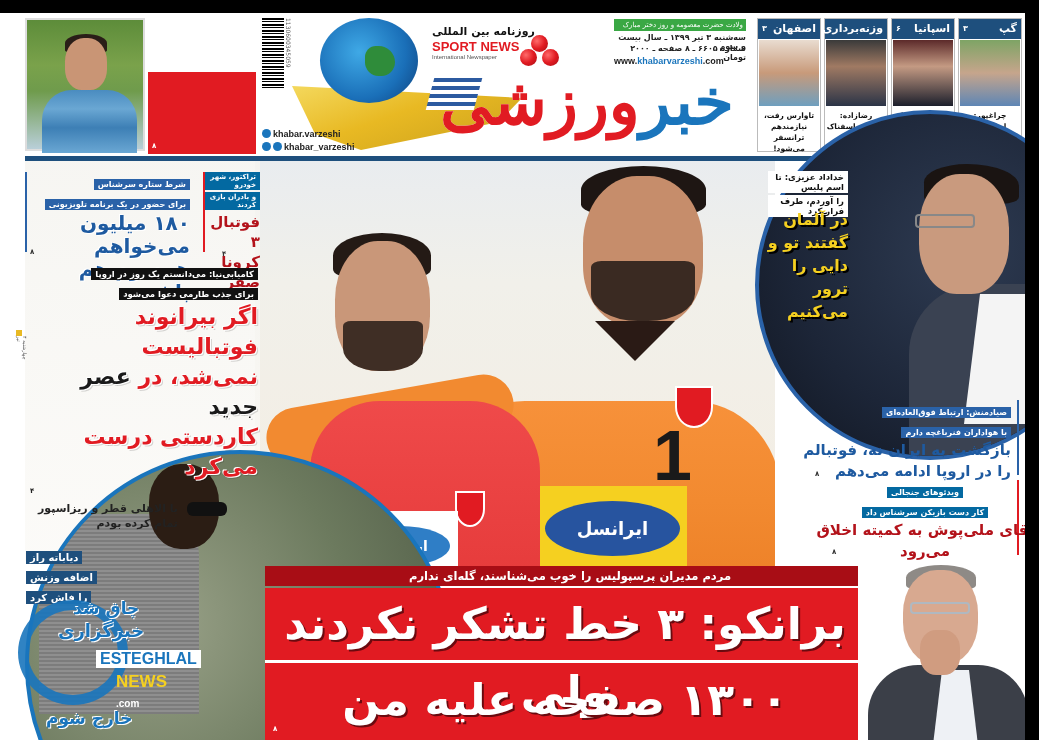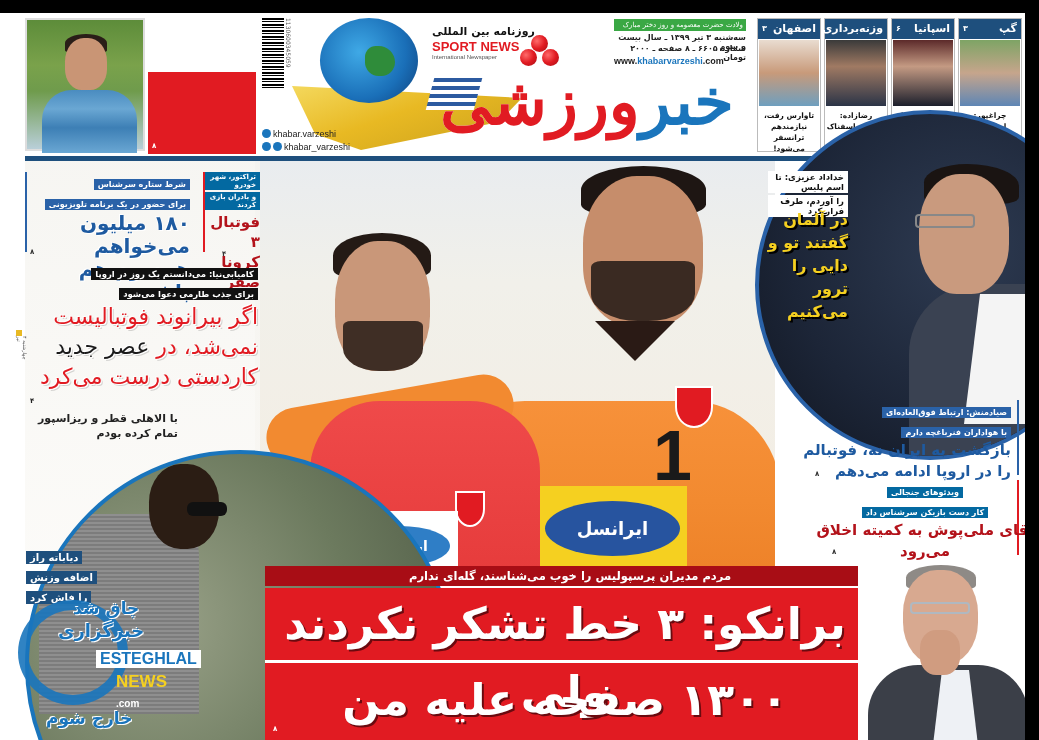--- a/index.html
+++ b/index.html
@@ -33,21 +33,21 @@
   .globe-land { position:absolute; left:45px; top:28px; width:30px; height:30px; background:#2f8c3a; border-radius: 40% 60% 50% 50%; }
   .ribbon { left: 292px; top: 70px; width: 230px; height: 80px; background: linear-gradient(160deg,#f7e06b 0%,#e8b923 50%,#caa01c 100%); clip-path: polygon(0 20%, 100% 35%, 90% 65%, 30% 100%, 10% 80%); }
   .flag { left: 430px; top: 78px; width: 48px; height: 32px; background: repeating-linear-gradient(180deg,#2c5aa0 0 4px,#fff 4px 8px); transform: skewX(-15deg); }
   .sportnews-fa { left: 432px; top: 25px; font-size: 11px; font-weight: bold; color: #111; }
   .sportnews-en { left: 432px; top: 39px; font-size: 13px; font-weight: bold; color: #e11b22; font-family: "Liberation Sans", sans-serif; }
   .sportnews-sub { left: 432px; top: 54px; font-size: 6px; color: #555; font-family: "Liberation Sans", sans-serif; }
   .cherries { left: 520px; top: 35px; width: 40px; height: 35px; }
   .cherry { position:absolute; width:17px; height:17px; border-radius:50%; background: radial-gradient(circle at 35% 35%, #ff6b6b 0%, #e11b22 50%, #a40d13 100%); }
   .logo-text { left: 440px; top: 62px; font-size: 64px; font-weight: bold; color: #e11b22; line-height: 80px; text-shadow: 0 0 0 #fff; font-family: "DejaVu Serif", serif; }
   .logo-blue { color: #1a75bc; }
-  .socials { left: 262px; top: 128px; font-size: 9px; font-weight: normal; color: #222; line-height: 13px; font-family: "Liberation Sans", sans-serif; }
+  .socials { left: 262px; top: 128px; font-size: 9px; font-weight: bold; color: #222; line-height: 13px; font-family: "Liberation Sans", sans-serif; }
   .social-dot { display:inline-block; width:9px; height:9px; border-radius:50%; background:#1a75bc; margin-right:2px; vertical-align:-1px; }
 
   
   .occasion { left: 614px; top: 19px; width: 132px; height: 12px; background: #3aa844; color: #fff; font-size: 7px; text-align: right; padding-right: 3px; line-height: 12px; }
   .issue-line { left: 612px; width: 134px; font-size: 8px; color: #222; text-align: right; font-weight: bold; }
   .website { left: 614px; top: 56px; font-size: 9px; font-weight: bold; color: #222; font-family: "Liberation Sans", sans-serif; }
   .website .hl { color: #1a75bc; }
 
   
   .teaser { top: 18px; width: 64px; height: 134px; border: 1px solid #bbb; background: #fff; }
@@ -63,21 +63,21 @@
   .kicker-black { background: #111; color: #fff; font-size: 8.5px; font-weight: bold; padding: 1px 4px; display:inline-block; margin-bottom: 2px; }
   .kicker-white { background: #fff; color: #111; font-size: 8.5px; font-weight: bold; padding: 1px 4px; display:inline-block; margin-bottom: 2px; }
   .story-180 { left: 30px; top: 172px; width: 160px; text-align: right; }
   .story-180 .headline { color: #1e5aa0; font-size: 20px; font-weight: bold; line-height: 23px; text-shadow: 1px 1px 0 #fff, -1px -1px 0 #fff; }
   .story-180-bar { left: 25px; top: 172px; width: 2px; height: 80px; background: #2a62a8; }
   .story-football3 { left: 205px; top: 172px; width: 55px; text-align: right; overflow: visible; }
   .story-football3 .headline { color: #b3121a; font-size: 15px; font-weight: bold; line-height: 20px; padding-left: 33px; }
   .story-football3-bar { left: 203px; top: 172px; width: 2px; height: 80px; background: #e11b22; }
 
   .story-beiranvand { left: 30px; top: 262px; width: 228px; text-align: right; }
-  .story-beiranvand .headline { font-size: 22px; font-weight: normal; line-height: 30px; color: #e11b22; text-shadow: 1px 1px 0 #fff, -1px -1px 0 #fff, 2px 2px 0 rgba(0,0,0,0.15); }
+  .story-beiranvand .headline { font-size: 22px; font-weight: bold; line-height: 30px; color: #e11b22; text-shadow: 1px 1px 0 #fff, -1px -1px 0 #fff, 2px 2px 0 rgba(0,0,0,0.15); }
   .story-beiranvand .headline .dark { color: #1a1a1a; }
   .story-beiranvand .sub { font-size: 11px; font-weight: bold; color: #222; line-height: 15px; margin-top: 2px; }
   .side-badge { left: 16px; top: 330px; width: 6px; height: 30px; }
   .side-badge .sq { width:6px; height:6px; background:#e8b923; }
   .side-badge .vt { font-size: 5px; color:#555; writing-mode: vertical-rl; }
 
   
   .diabate-circle { left: 25px; top: 450px; width: 430px; height: 430px; border-radius: 50%; border: 4px solid #1a75bc; background: radial-gradient(circle at 30% 40%, #9aa289 0%, #6c7a5e 50%, #485340 100%); overflow: hidden; }
   .diabate-body { position:absolute; left:10px; top:60px; width:160px; height:200px; background: repeating-linear-gradient(180deg,#8f8f8f 0 2px,#7c7c7c 2px 4px); border-radius: 40px 40px 0 0; }
   .diabate-head { position:absolute; left:120px; top:10px; width:70px; height:85px; background:#2b1d14; border-radius: 45%; }

